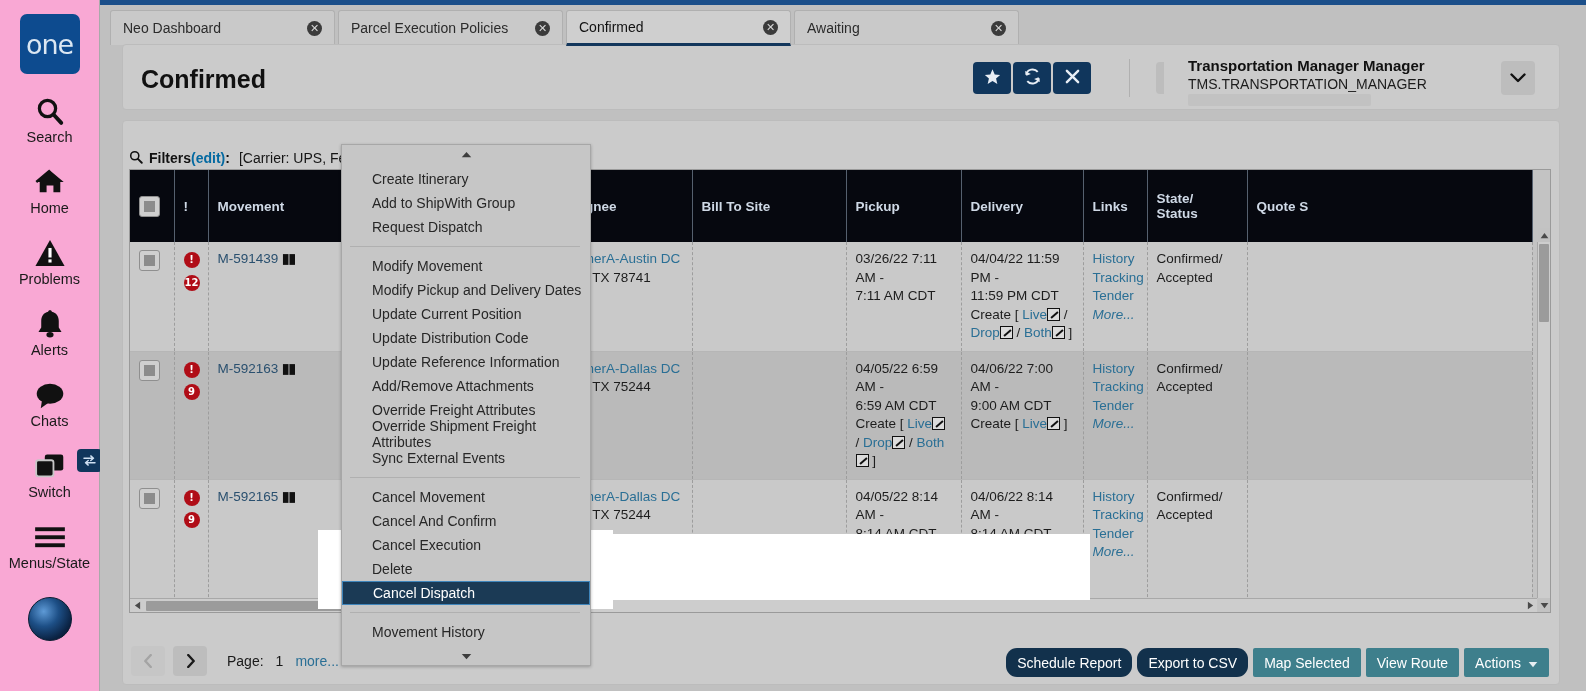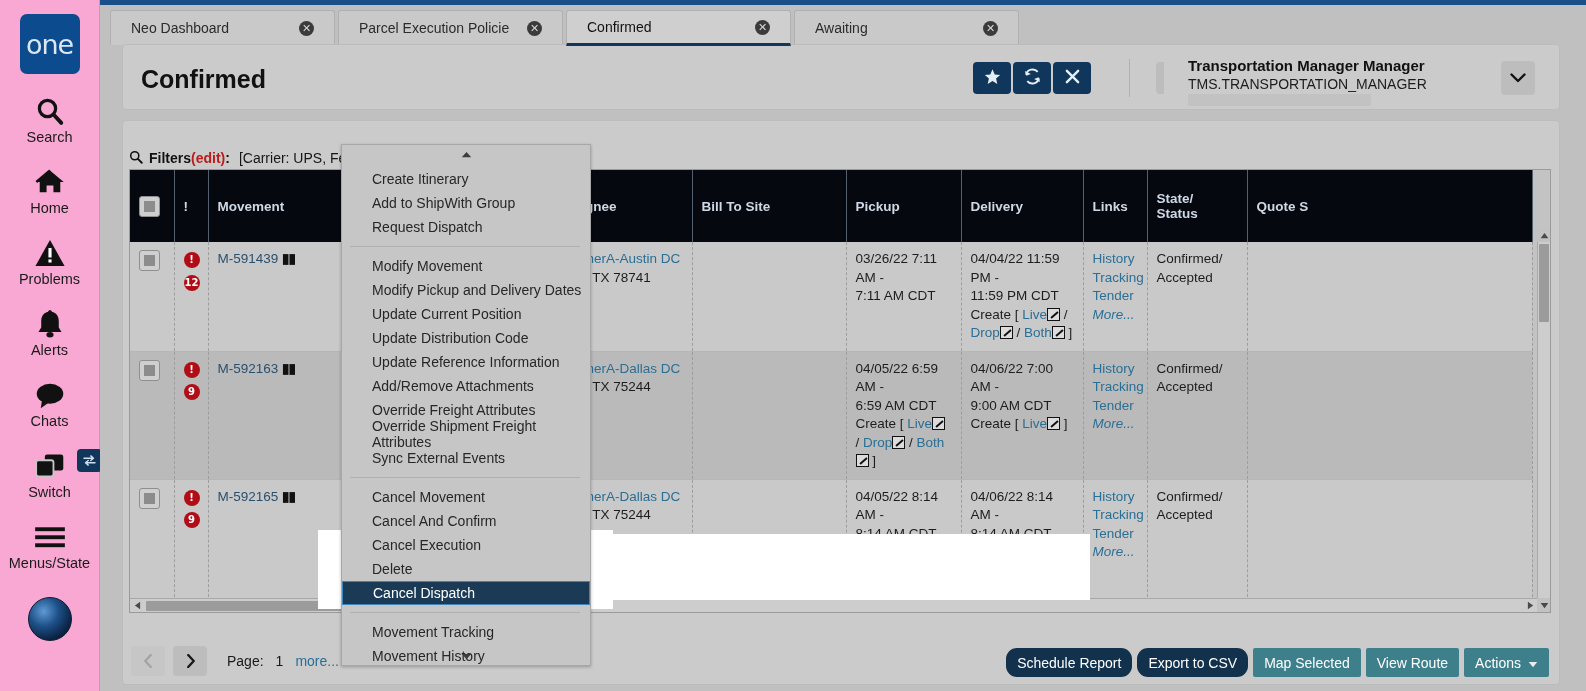--- a/index.html
+++ b/index.html
@@ -47,21 +47,21 @@
   
   #main { position: absolute; left: 100px; top: 0; right: 0; bottom: 0; background: #c0c0c0; }
   #top-blue-bar { position:absolute; left:0; top:0; width:100%; height:5px; background:#1b4f8a; }
 
   
   #tabbar { position: absolute; left: 0; top: 5px; height: 40px; width: 100%; }
   .tab {
     position: absolute; top: 5px; height: 35px;
     background: #c9c9c9; border: 1px solid #b0b0b0; border-bottom: none;
     border-radius: 3px 3px 0 0;
-    display: flex; align-items: center; padding: 0 20px;
+    display: flex; align-items: center; padding: 0 12px;
     font-size: 14px; color: #2b2b2b; cursor: pointer;
   }
   .tab.active {
     background: #cfcfcf; border-bottom: 3px solid #13375c;
     color: #111; height: 36px; z-index: 3;
   }
   .tab .tab-label { flex: 1; white-space: nowrap; overflow:hidden; }
   .tab-close {
     width: 15px; height: 15px; border-radius: 50%;
     background: #3b3b3b; color: #d8d8d8; font-size: 11px; line-height: 15px;
@@ -109,21 +109,21 @@
   
   #content-card {
     position: absolute; left: 22px; top: 120px; right: 26px; bottom: 6px;
     background: #cbcbcb; border: 1px solid #bcbcbc; border-radius: 4px;
   }
   #filters-row {
     position: absolute; left: 6px; top: 26px; height: 22px;
     display: flex; align-items: center; font-size: 14px; color: #111;
   }
   #filters-row .lbl { font-weight: bold; margin-left: 6px; }
-  #filters-row .edit { color: #b91c1c; font-weight: bold; }
+  #filters-row .edit { color: #0369a1; font-weight: bold; }
   #filters-row .ftext { margin-left: 9px; color: #151515; }
 
   
   #grid-wrap {
     position: absolute; left: 6px; top: 48px; right: 8px; height: 444px;
     background: #c3c3c3; border: 1px solid #9a9a9a; overflow: hidden;
   }
   table.grid { border-collapse: collapse; width: 1402px; table-layout: fixed; }
   table.grid thead th {
     background: #06080f; color: #cfd9e6; font-size: 13.5px; font-weight: bold;
@@ -756,21 +756,20 @@
   <div class="ctx-sep"></div>
 
   <div class="ctx-item">Cancel Movement</div>
   <div class="ctx-item">Cancel And Confirm</div>
   <div class="ctx-item">Cancel Execution</div>
   <div class="ctx-item">Delete</div>
   <div class="ctx-item sel">Cancel Dispatch</div>
 
   <div class="ctx-sep"></div>
 
-  <div class="ctx-item">Movement Tracking</div>
   <div class="ctx-item">Movement History</div>
 
   <div class="ctx-scroll" style="position:absolute; bottom:2px; left:0; width:100%;">
     <span>
       <svg width="11" height="7" viewBox="0 0 12 8">
           <path d="M6 7 L0.6 1 L11.4 1 Z" fill="#3d3d3d"></path>
         </svg>
     </span>
   </div>
 </div>

